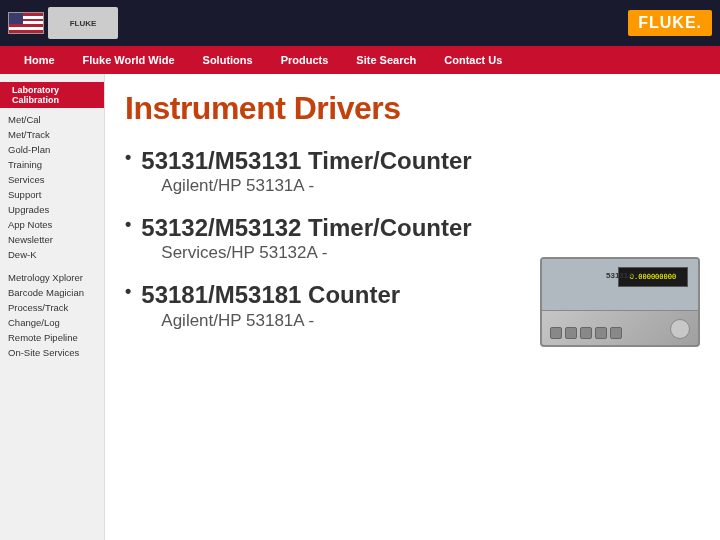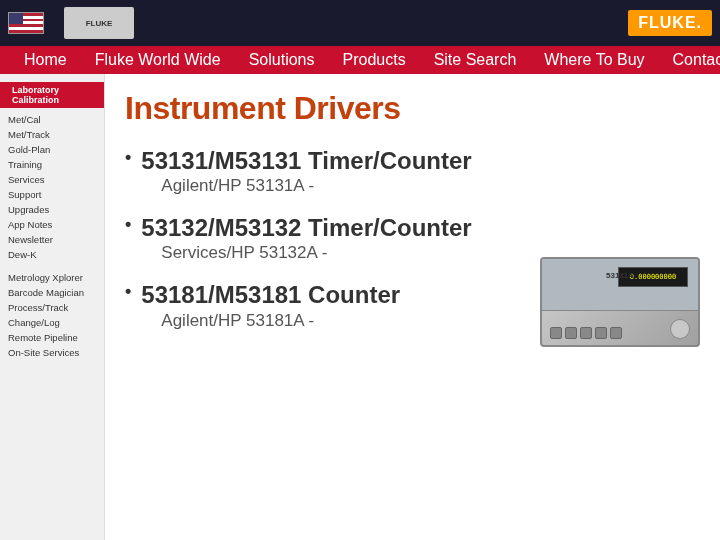--- a/index.html
+++ b/index.html
@@ -19,21 +19,21 @@
       display: flex;
       align-items: center;
       justify-content: space-between;
       padding: 0 8px;
       position: relative;
     }
 
     #flag-logo {
       display: flex;
       align-items: center;
-      gap: 20px;
+      gap: 4px;
     }
 
     .flag-img {
       width: 36px;
       height: 22px;
       background: linear-gradient(180deg, #B22234 0%, #B22234 14%, #fff 14%, #fff 28%, #B22234 28%, #B22234 42%, #fff 42%, #fff 56%, #B22234 56%, #B22234 70%, #fff 70%, #fff 84%, #B22234 84%, #B22234 100%);
       border: 1px solid #999;
       position: relative;
       overflow: hidden;
     }
@@ -74,22 +74,22 @@
       background: #c8102e;
       height: 28px;
       display: flex;
       align-items: center;
       padding: 0 10px;
       gap: 0;
     }
 
     .nav-item {
       color: #fff;
-      font-size: 16px;
-      font-weight: normal;
+      font-size: 11px;
+      font-weight: bold;
       padding: 0 14px;
       height: 16px;
       display: flex;
       align-items: center;
       cursor: pointer;
       white-space: nowrap;
     }
 
     
     #main-layout {
@@ -250,21 +250,20 @@
   </div>
   <div id="fluke-logo">FLUKE.</div>
 </div>
 
 <div id="navbar">
   <div class="nav-item">Home</div>
   <div class="nav-item">Fluke World Wide</div>
   <div class="nav-item">Solutions</div>
   <div class="nav-item">Products</div>
   <div class="nav-item">Site Search</div>
-  <div class="nav-item">Where To Buy</div>
   <div class="nav-item">Contact Us</div>
 </div>
 
 <div id="main-layout">
 
   <div id="sidebar">
     <div class="sidebar-section-title">Laboratory Calibration</div>
     <a class="sidebar-link">Met/Cal</a>
     <a class="sidebar-link">Met/Track</a>
     <a class="sidebar-link">Gold-Plan</a>

